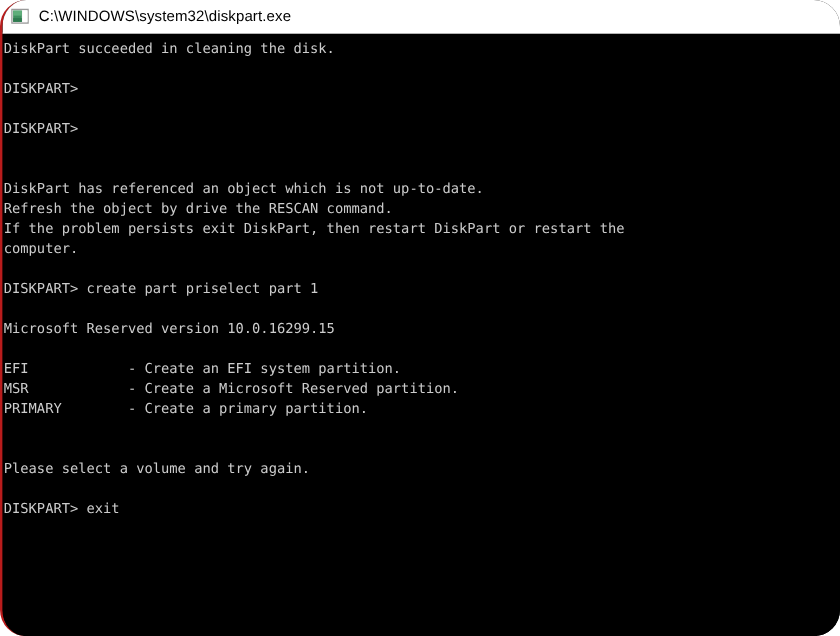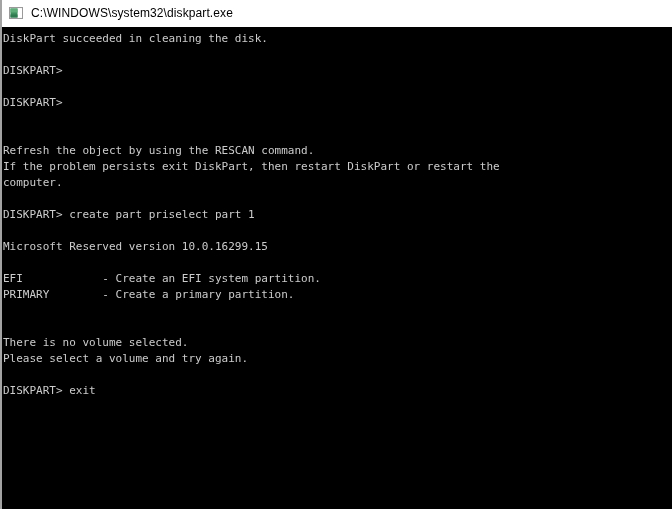--- a/index.html
+++ b/index.html
@@ -12,23 +12,24 @@
     height: 509px;
     overflow: hidden;
     font-family: "Liberation Sans", sans-serif;
   }
 
   .window {
     position: relative;
     width: 672px;
     height: 509px;
     box-sizing: border-box;
-    border-left: 2px solid #a3a3a3;
+    border-left: 2px solid #b91c1c;
     background: #000000;
     overflow: hidden;
+    border-radius: 21px;
   }
 
   
   .titlebar {
     height: 27px;
     box-sizing: border-box;
     background: #ffffff;
     border-bottom: 1px solid #ffffff;
     display: flex;
     align-items: center;
@@ -94,32 +95,33 @@
 
   <div class="console">
     <div id="console-lines">
         <div class="console-line">DiskPart succeeded in cleaning the disk.</div>
         <div class="console-line blank"> </div>
         <div class="console-line">DISKPART&gt;</div>
         <div class="console-line blank"> </div>
         <div class="console-line">DISKPART&gt;</div>
         <div class="console-line blank"> </div>
         <div class="console-line blank"> </div>
-        <div class="console-line">Refresh the object by using the RESCAN command.</div>
+        <div class="console-line">DiskPart has referenced an object which is not up-to-date.</div>
+        <div class="console-line">Refresh the object by drive the RESCAN command.</div>
         <div class="console-line">If the problem persists exit DiskPart, then restart DiskPart or restart the</div>
         <div class="console-line">computer.</div>
         <div class="console-line blank"> </div>
         <div class="console-line">DISKPART&gt; create part priselect part 1</div>
         <div class="console-line blank"> </div>
         <div class="console-line">Microsoft Reserved version 10.0.16299.15</div>
         <div class="console-line blank"> </div>
         <div class="console-line">EFI            - Create an EFI system partition.</div>
+        <div class="console-line">MSR            - Create a Microsoft Reserved partition.</div>
         <div class="console-line">PRIMARY        - Create a primary partition.</div>
         <div class="console-line blank"> </div>
         <div class="console-line blank"> </div>
-        <div class="console-line">There is no volume selected.</div>
         <div class="console-line">Please select a volume and try again.</div>
         <div class="console-line blank"> </div>
         <div class="console-line">DISKPART&gt; exit</div>
       </div>
   </div>
 
 </div>
 
 </body></html>

